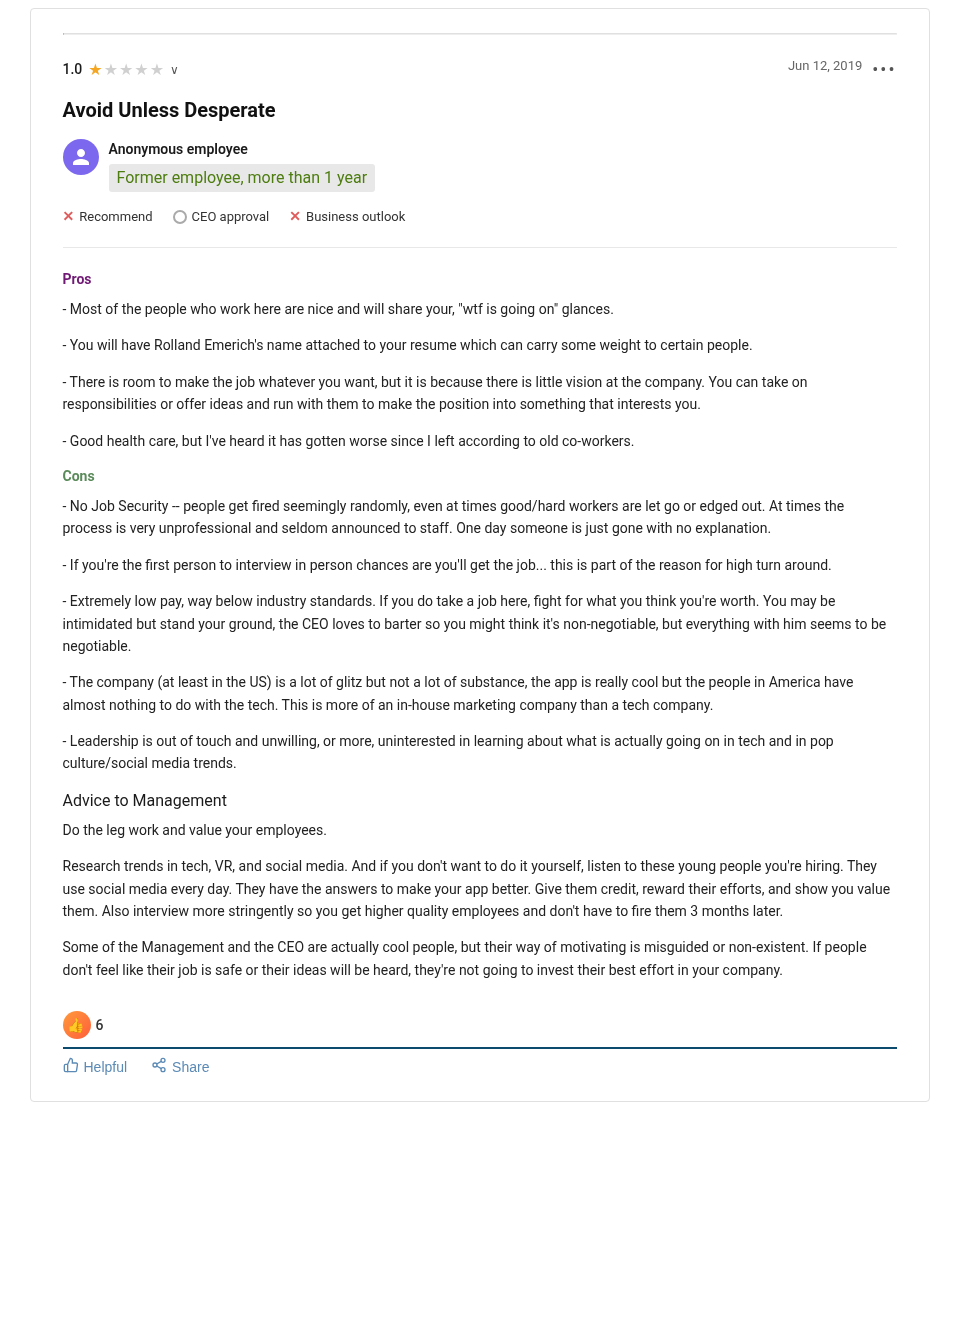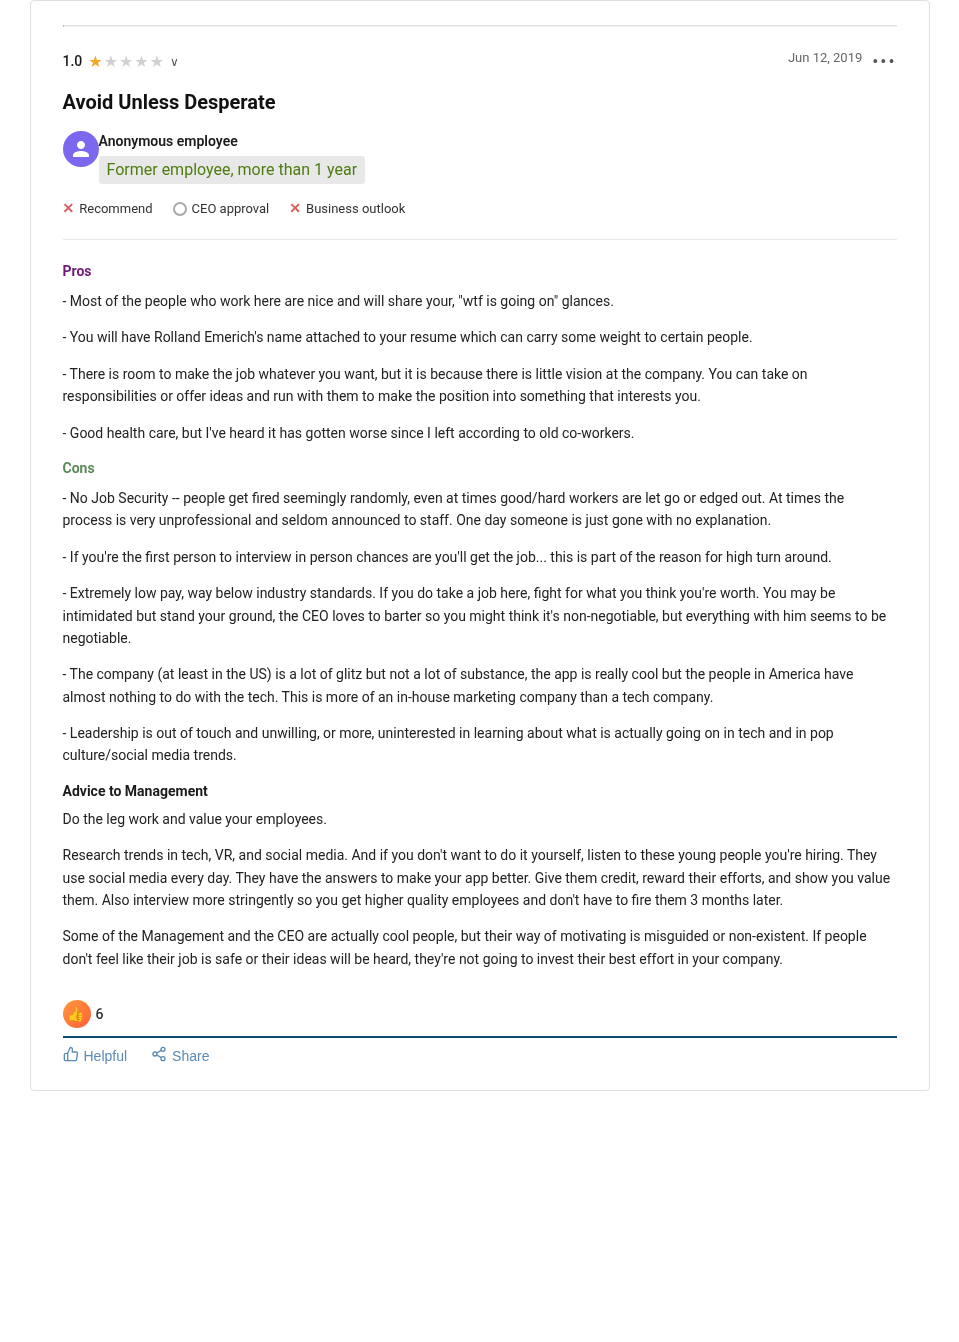--- a/index.html
+++ b/index.html
@@ -5,21 +5,21 @@
     * { box-sizing: border-box; margin: 0; padding: 0; }
     body {
       font-family: -apple-system, BlinkMacSystemFont, 'Segoe UI', Roboto, Helvetica, Arial, sans-serif;
       background: #fff;
       color: #1a1a1a;
       font-size: 14px;
       line-height: 1.5;
     }
     .card {
       max-width: 900px;
-      margin: 0 auto;
+      margin: 8px auto;
       padding: 24px 32px;
       border: 1px solid #e0e0e0;
       border-radius: 4px;
       background: #fff;
     }
     .card-header {
       display: flex;
       justify-content: space-between;
       align-items: center;
       margin-bottom: 12px;
@@ -66,20 +66,21 @@
     }
     .review-title {
       font-size: 20px;
       font-weight: 700;
       margin-bottom: 14px;
       color: #111;
     }
     .author-section {
       display: flex;
       align-items: flex-start;
+      gap: 10px;
       margin-bottom: 14px;
     }
     .avatar-icon {
       width: 36px;
       height: 36px;
       background: #7b68ee;
       border-radius: 50%;
       display: flex;
       align-items: center;
       justify-content: center;
@@ -143,22 +144,22 @@
     .section-label.cons {
       color: #5a8a5a;
     }
     .body-text {
       font-size: 14px;
       color: #222;
       line-height: 1.6;
       margin-bottom: 14px;
     }
     .advice-label {
-      font-weight: 700;
-      font-size: 14px;
+      font-weight: 400;
+      font-size: 16px;
       margin-bottom: 6px;
     }
     .footer-row {
       display: flex;
       align-items: center;
       gap: 20px;
       margin-top: 20px;
       padding-top: 10px;
     }
     .reaction-bubble {

